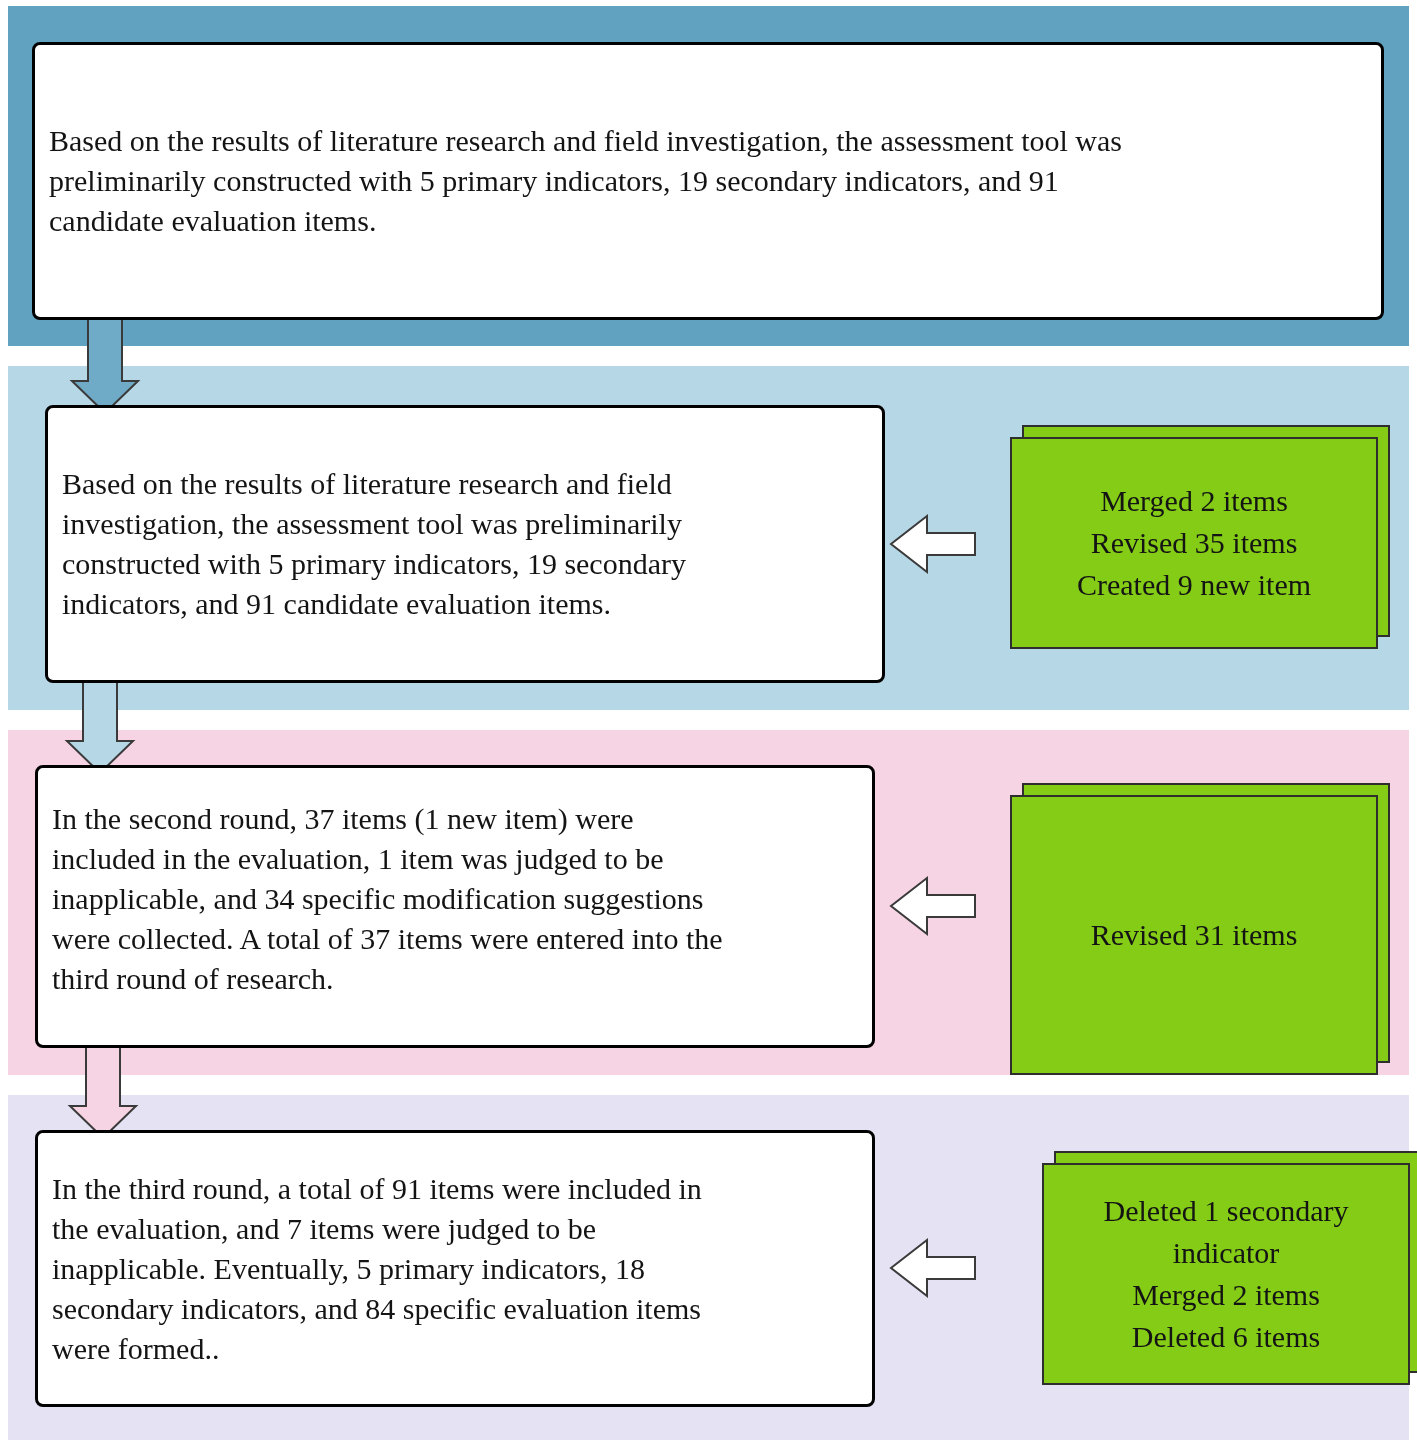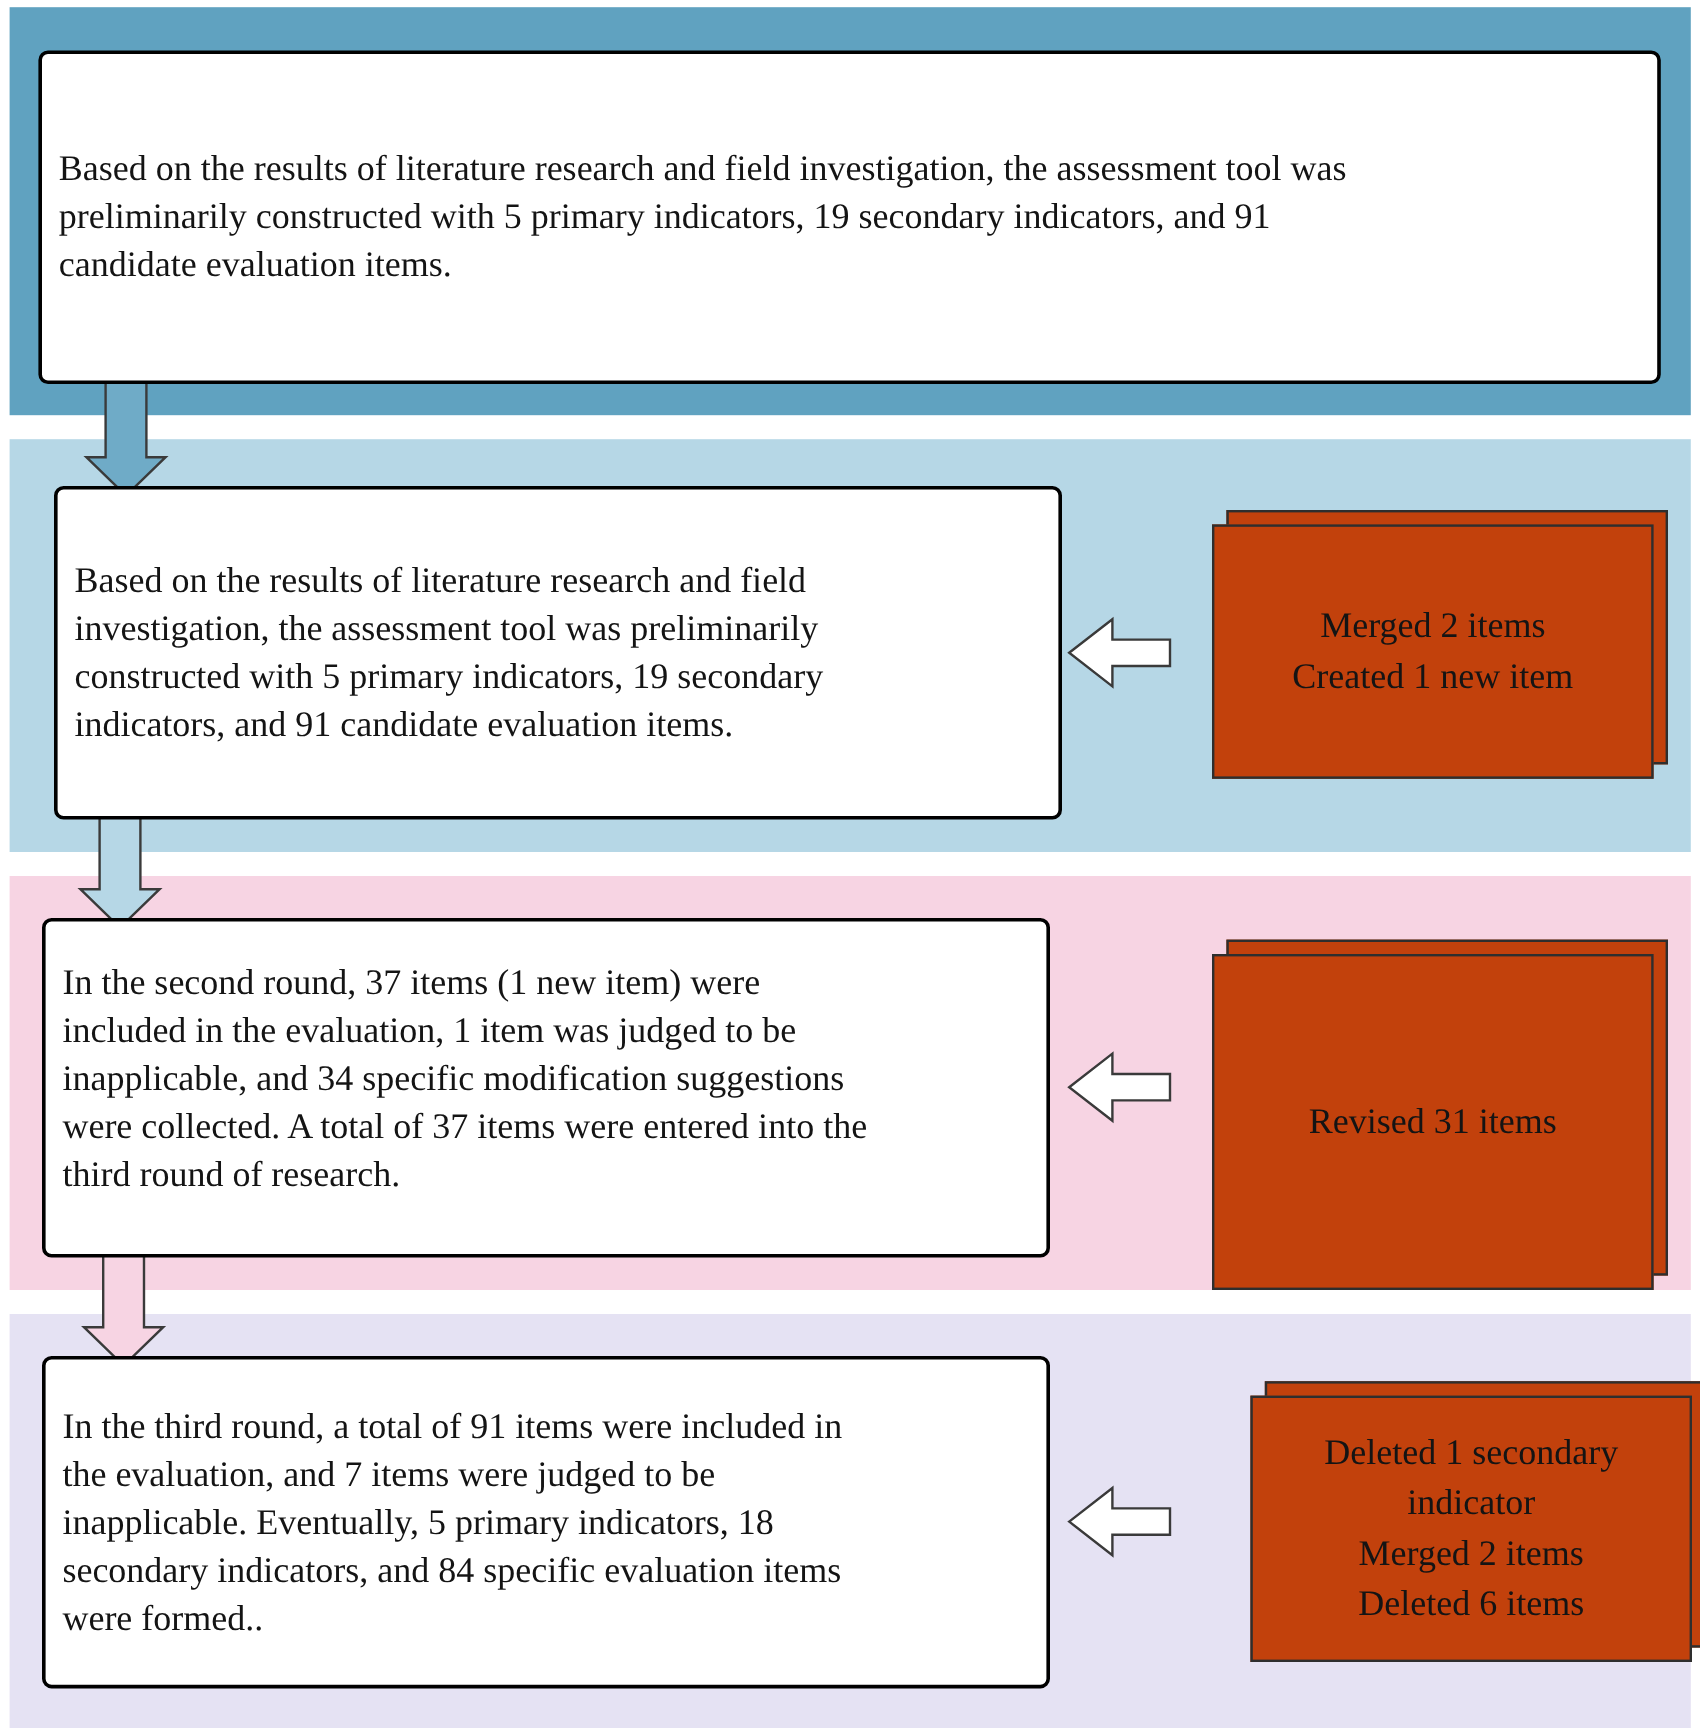--- a/index.html
+++ b/index.html
@@ -46,21 +46,21 @@
   #left-arrow-3 { left: 889px; top: 875px; }
   #left-arrow-4 { left: 889px; top: 1237px; }
 
   .cardstack { position: absolute; z-index: 4; width: 380px; }
   #cards2 { left: 1010px; top: 425px;  height: 224px; }
   #cards3 { left: 1010px; top: 783px;  height: 232px; }
   #cards4 { left: 1042px; top: 1151px; height: 234px; }
 
   .card-back, .card-front {
     position: absolute;
-    background: #c2410c;
+    background: #84cc16;
     border: 2px solid #2e2e2e;
   }
   .card-back  { left: 12px; top: 0; }
   .card-front { left: 0; top: 12px; display: flex; flex-direction: column; justify-content: center; align-items: center; text-align: center; padding: 6px 12px; }
   #cards2 .card-back,  #cards2 .card-front { width: 368px; height: 212px; }
   #cards3 .card-back,  #cards3 .card-front { width: 368px; height: 280px; }
   #cards4 .card-back,  #cards4 .card-front { width: 368px; height: 222px; }
 
   .note-line { font-size: 30px; line-height: 42px; }
 </style>
@@ -96,21 +96,22 @@
   </div>
 
   <svg class="left-arrow" id="left-arrow-2" width="88" height="62" viewBox="0 0 88 62">
     <polygon points="2,31 38,3 38,20 86,20 86,42 38,42 38,59" fill="#ffffff" stroke="#3a3a3a" stroke-width="2"></polygon>
   </svg>
 
   <div class="cardstack" id="cards2">
     <div class="card-back"></div>
     <div class="card-front">
       <div class="note-line">Merged 2 items</div>
-      <div class="note-line">Created 1 new item</div>
+      <div class="note-line">Revised 35 items</div>
+      <div class="note-line">Created 9 new item</div>
     </div>
   </div>
 
   <svg class="down-arrow" id="down-arrow-2" width="80" height="96" viewBox="0 0 80 96">
     <polygon points="23,1 57,1 57,63 73,63 40,95 7,63 23,63" stroke="#3a3a3a" stroke-width="2" fill="#b6d7e6"></polygon>
   </svg>
 
   <div class="textbox" id="box3">
     <div class="textblock">
       <div class="tline">In the second round, 37 items (1 new item) were</div>

